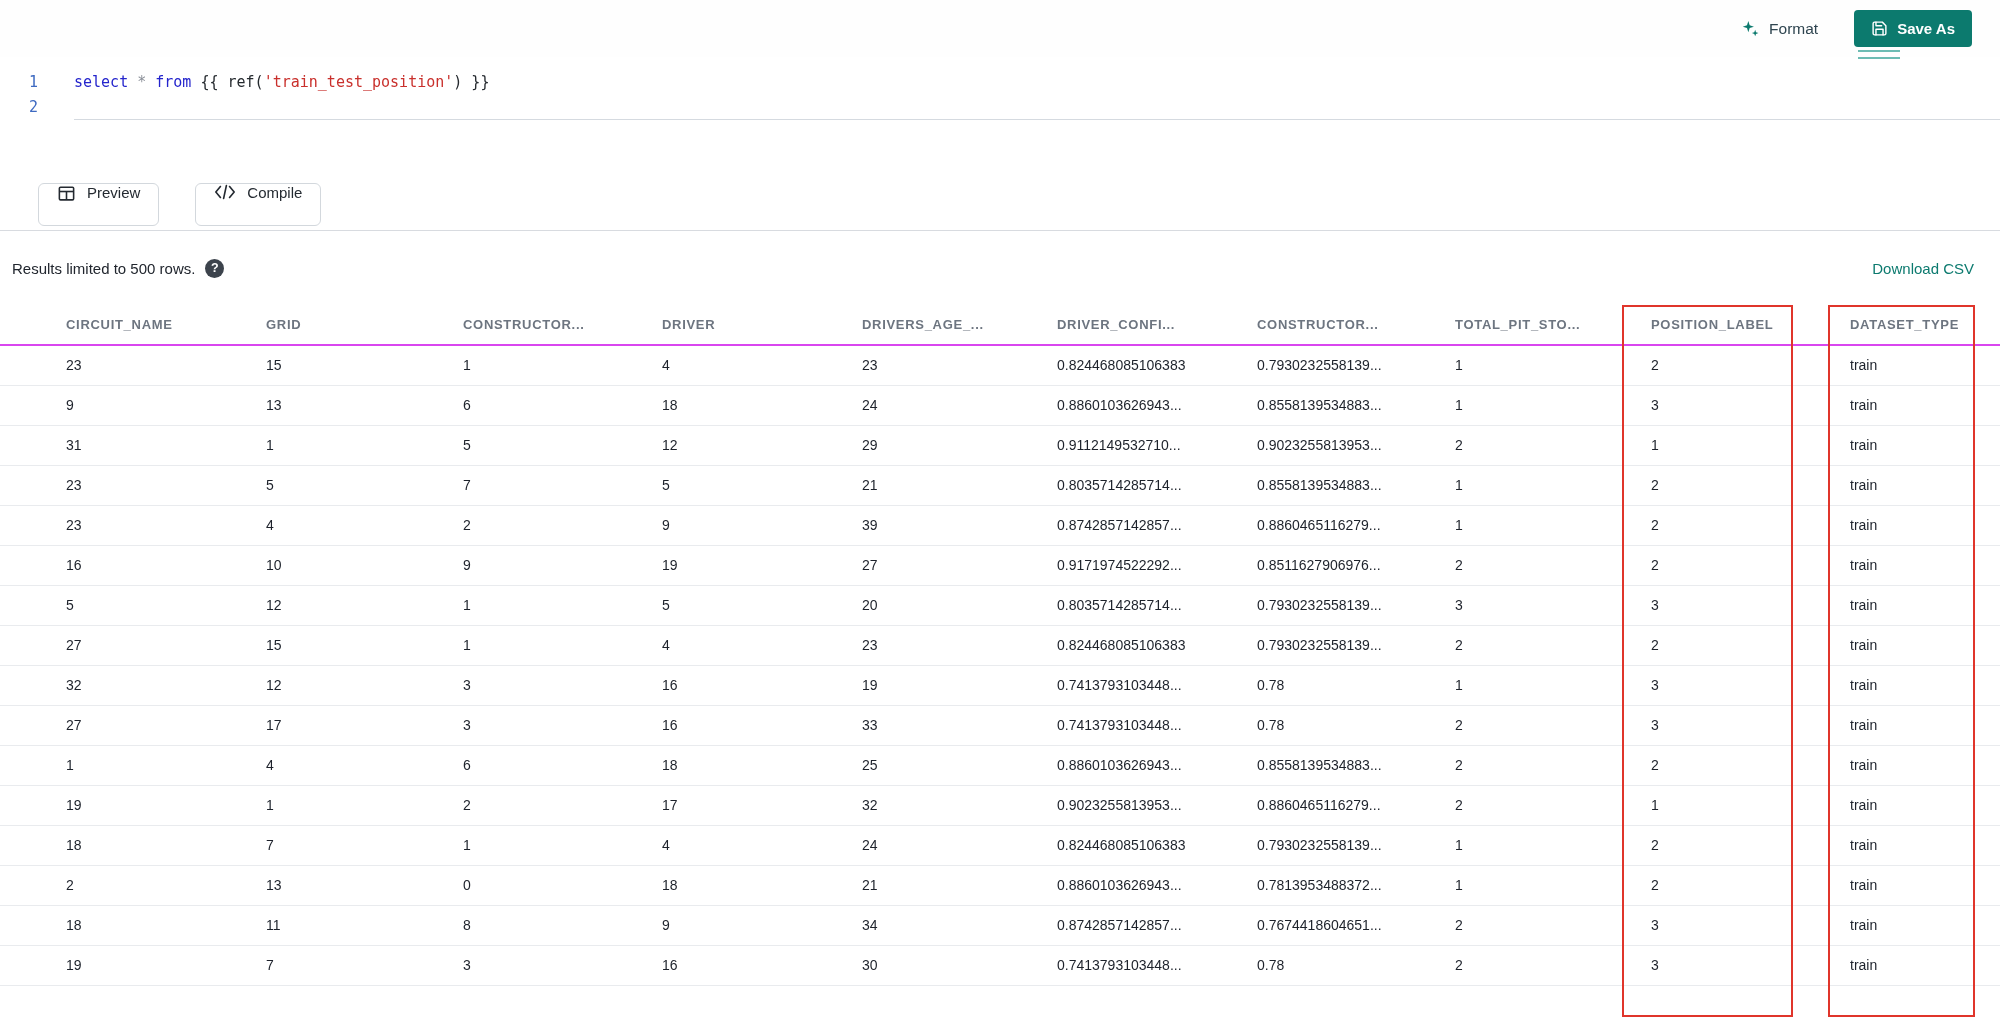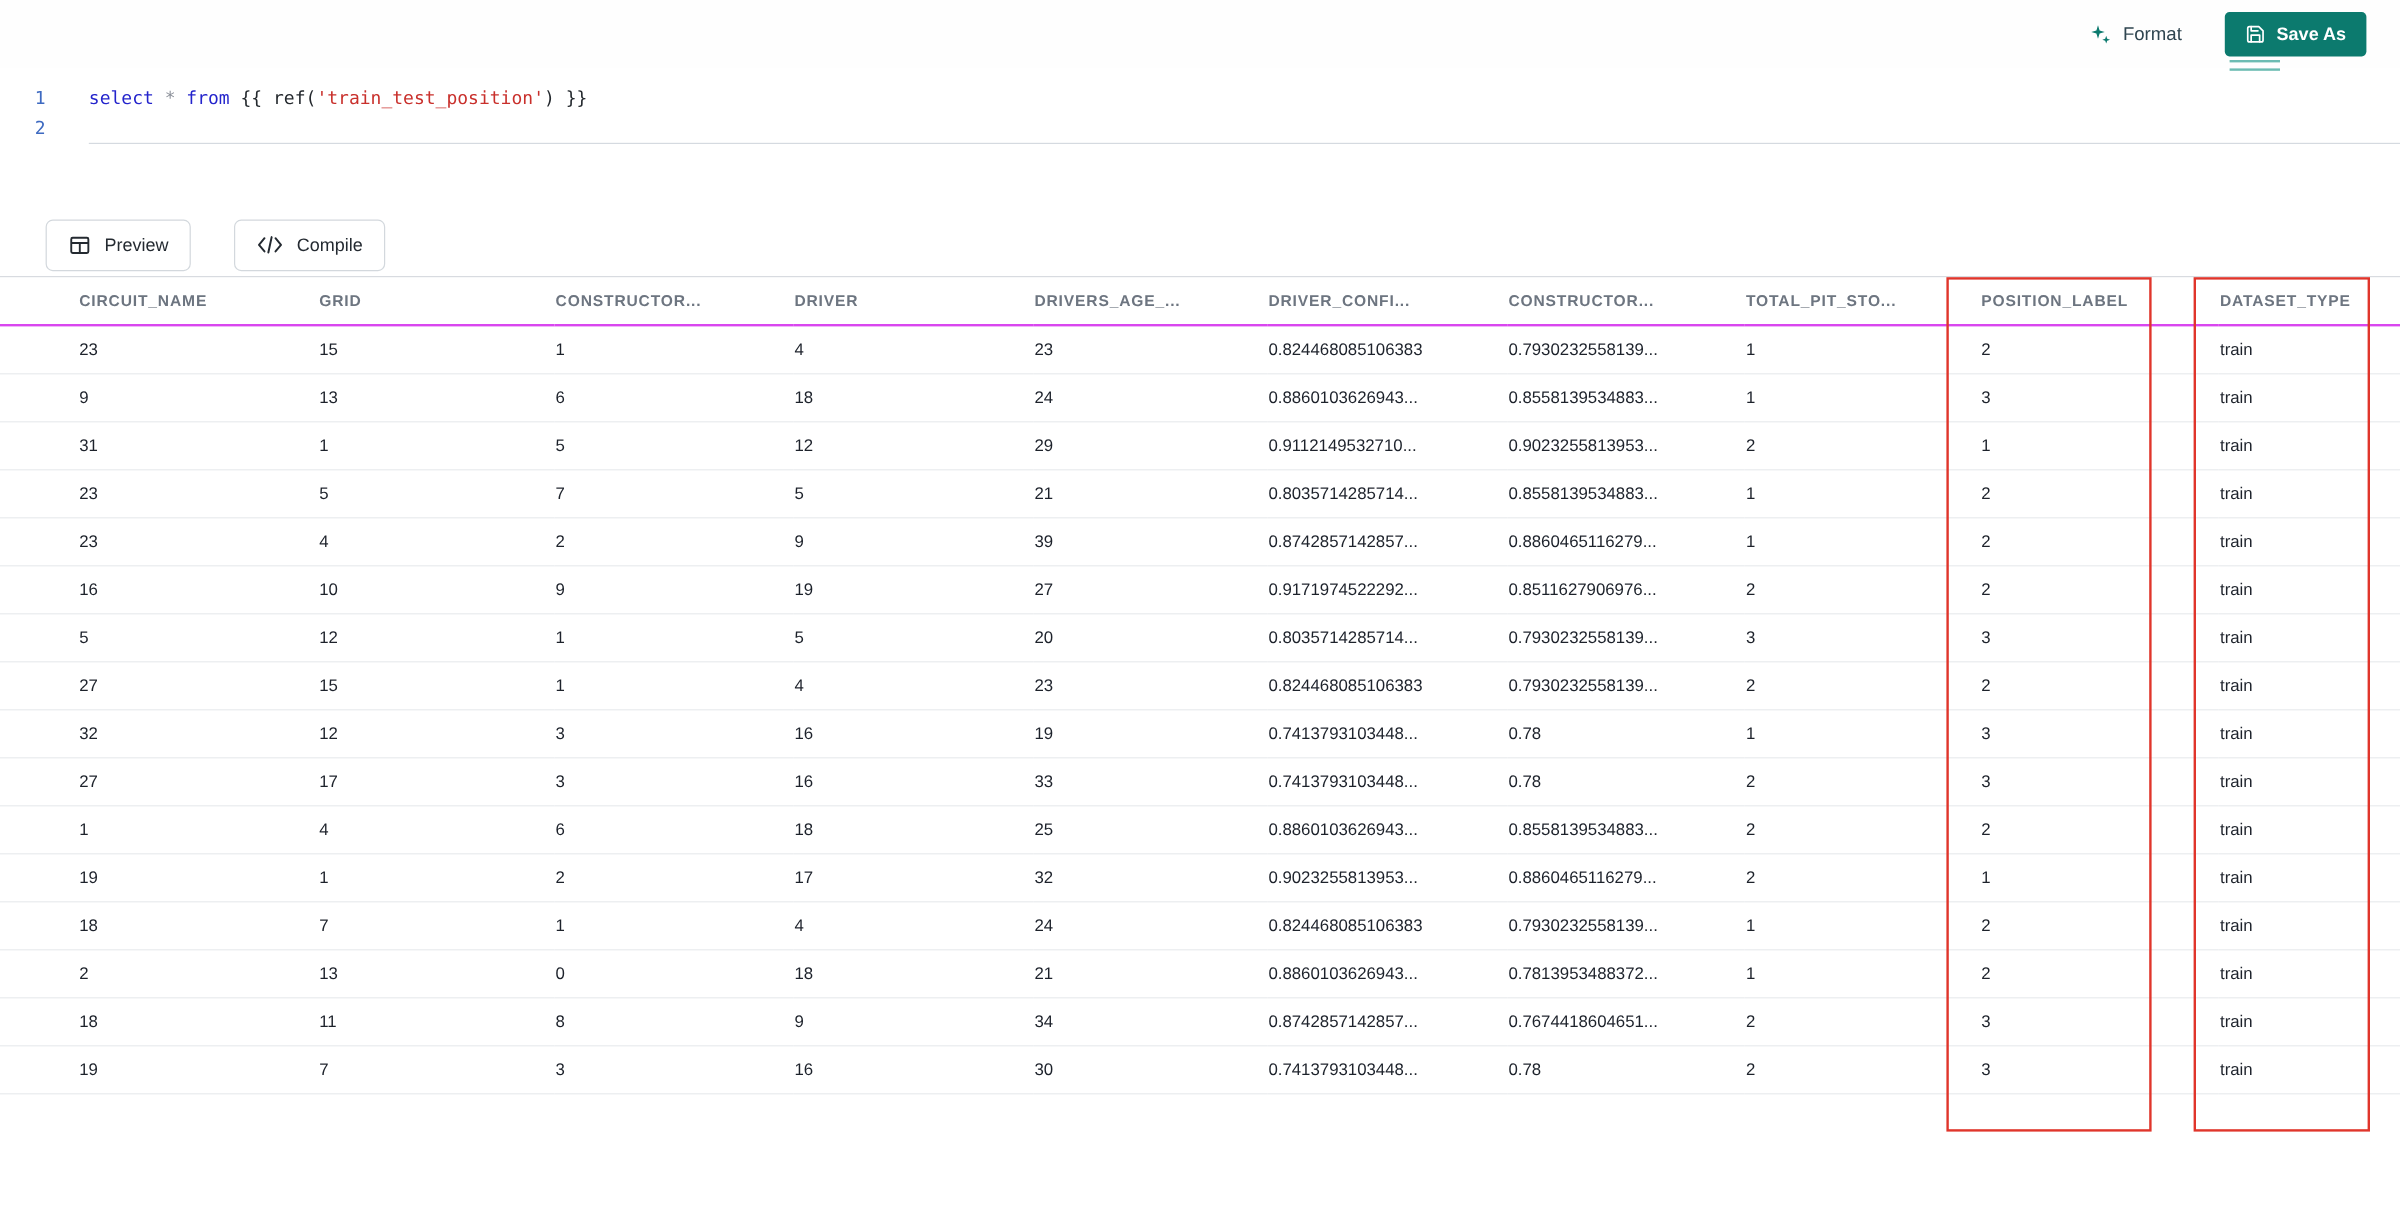--- a/index.html
+++ b/index.html
@@ -45,21 +45,21 @@
   .tok-operator { color: #8a8f98; }
   .tok-plain    { color: #24292e; }
   .tok-string   { color: #c9302c; }
 
   
   .action-bar {
     display: flex; align-items: center; height: 53px; padding-left: 38px;
     border-bottom: 1px solid #d8dbe0;
   }
   .btn {
-    display: inline-flex; align-items: center; gap: 11px; height: 43px; padding: 0 18px;
+    display: inline-flex; gap: 11px; height: 43px; padding: 0 18px;
     background: #fff; border: 1px solid #d3d8dd; border-radius: 6px;
     font-size: 15px; color: #242a31; cursor: pointer; font-family: inherit;
   }
   .btn + .btn { margin-left: 36px; }
   .tabs { display: flex; align-self: stretch; margin-left: 50px; }
   .tab {
     display: flex; align-items: center; padding: 0 30px; font-size: 15px;
     color: #242a31; cursor: pointer; position: relative;
   }
   .tab.active::after {
@@ -156,20 +156,25 @@
         </svg>
       </span>
       <span>Compile</span>
     </button>
 
   </div>
 </div>
 
 <div>
 
+  <div class="results-header">
+    <span class="limit-text">Results limited to 500 rows.</span>
+    <span class="help-icon">?</span>
+    <a class="download-link" href="#">Download CSV</a>
+  </div>
 
   <div class="table-wrap">
     <table>
       <colgroup>
         <col style="width:265px">
           <col style="width:197px">
           <col style="width:199px">
         <col style="width:200px">
           <col style="width:195px">
           <col style="width:200px">

